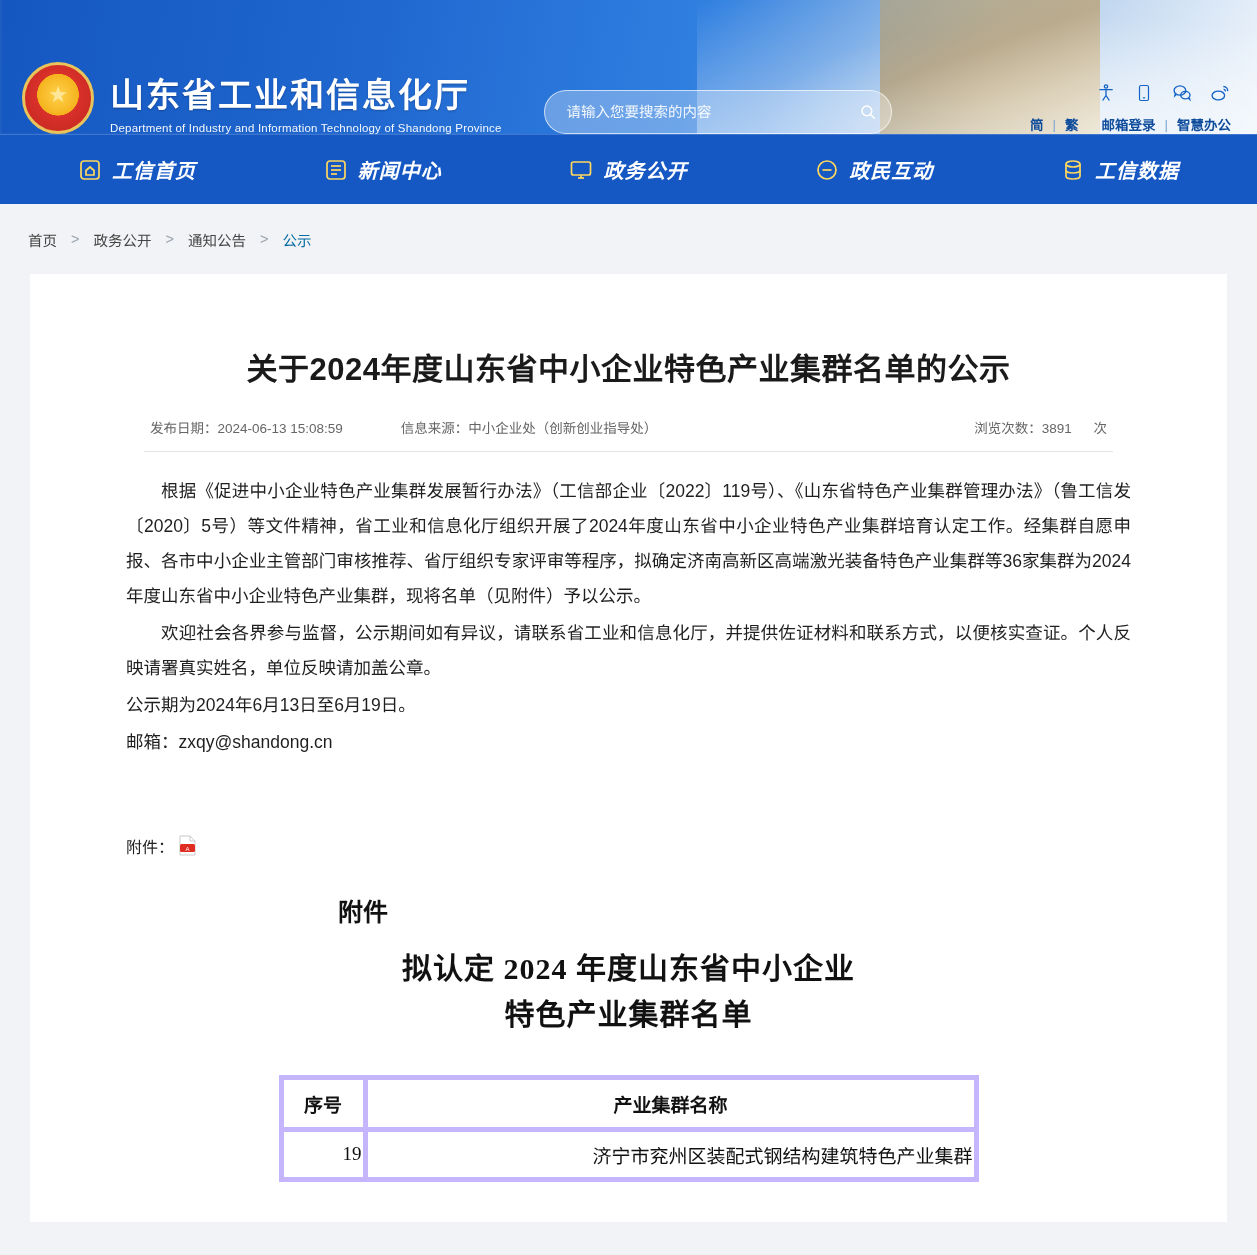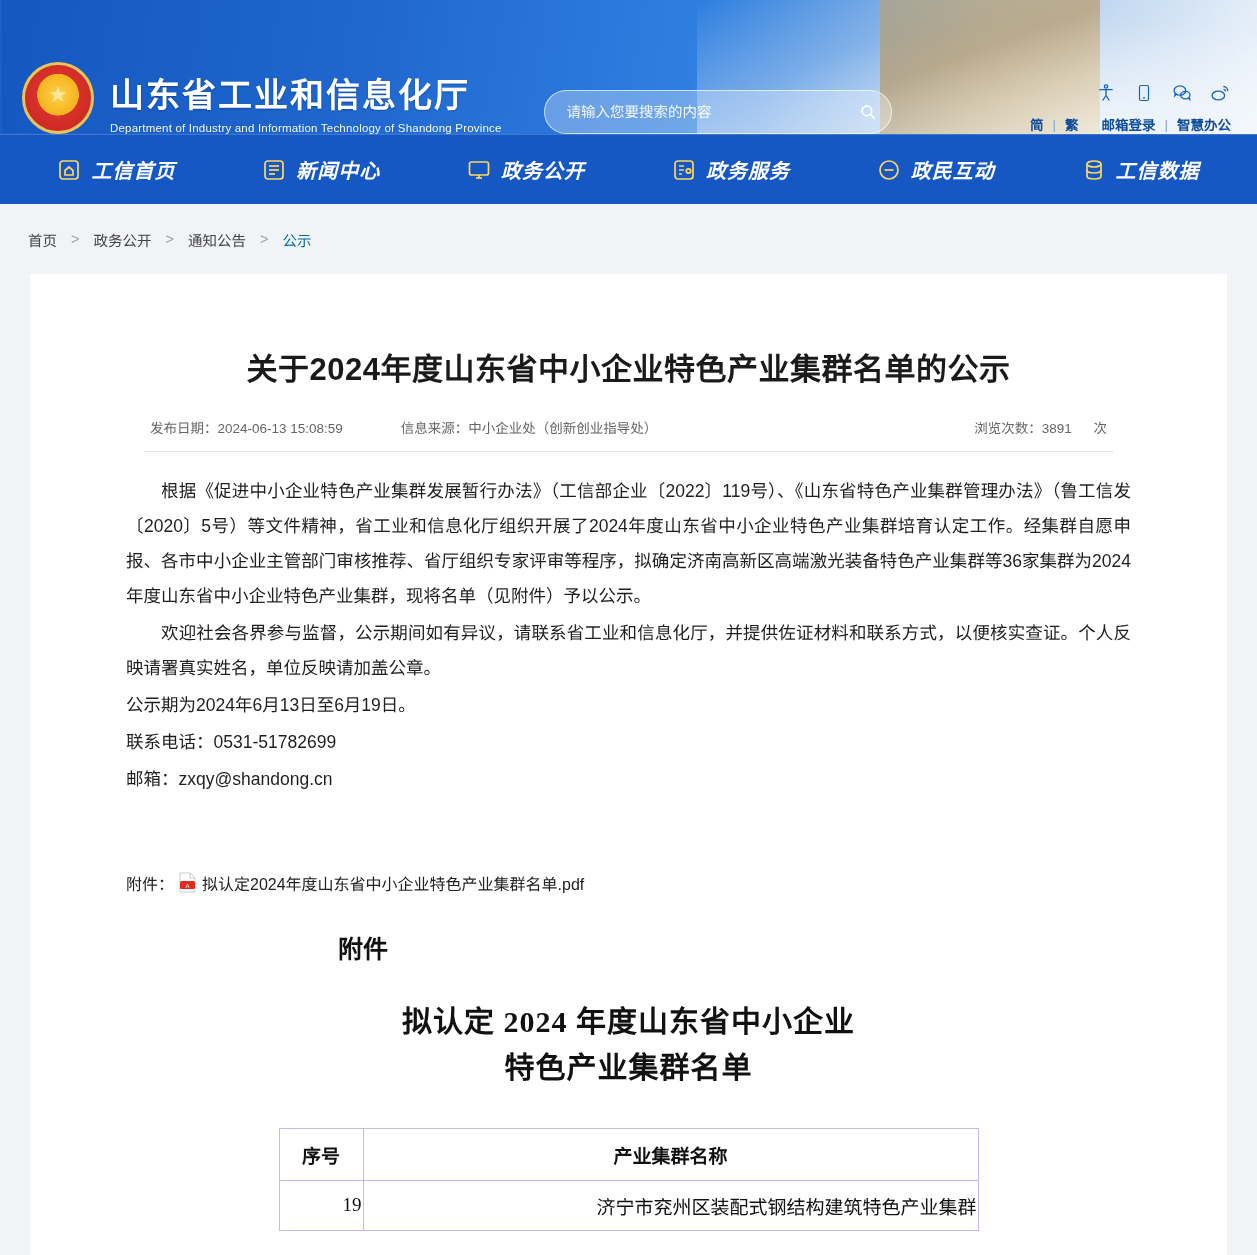--- a/index.html
+++ b/index.html
@@ -179,32 +179,32 @@
   
   .pdf-preview {
     margin: 34px 0 0 0;
     font-family: "Liberation Serif", "DejaVu Serif", serif;
     color: #111;
   }
   .pdf-label {
     font-size: 25px; font-weight: bold; margin-left: 248px;
   }
   .pdf-title {
-    margin-top: 34px;
+    margin-top: 18px;
     text-align: center;
     font-size: 30px; font-weight: bold; line-height: 1.55;
     letter-spacing: 1px;
   }
   .pdf-table {
     margin: 36px auto 0 auto;
     border-collapse: collapse;
     width: 700px;
   }
   .pdf-table th, .pdf-table td {
-    border: 1px solid #c4b5fd;
+    border: 5px solid #c4b5fd;
     text-align: center;
     font-size: 19px;
     font-family: "Liberation Serif", serif;
   }
   .pdf-table th { height: 52px; font-weight: bold; }
   .pdf-table td { height: 50px; text-align: right; }
   .pdf-table .col-no { width: 84px; }
 </style>
 </head>
 <body>
@@ -302,30 +302,20 @@
           <rect x="2.5" y="4" width="19" height="13" rx="2"></rect>
           <line x1="9" y1="20" x2="15" y2="20"></line>
           <line x1="12" y1="17" x2="12" y2="20"></line>
         </svg>
       </span>
       <span>政务公开</span>
     </div>
     <div class="nav-item">
       <span class="nicon">
         <svg width="24" height="24" viewBox="0 0 24 24" fill="none" stroke="#ffd75e" stroke-width="1.7">
-          <rect x="3" y="3" width="18" height="18" rx="3"></rect>
-          <path d="M7 8h5M7 12h5M7 16h3"></path>
-          <circle cx="16.5" cy="13" r="2.2"></circle>
-        </svg>
-      </span>
-      <span>政务服务</span>
-    </div>
-    <div class="nav-item">
-      <span class="nicon">
-        <svg width="24" height="24" viewBox="0 0 24 24" fill="none" stroke="#ffd75e" stroke-width="1.7">
           <circle cx="12" cy="12" r="9"></circle>
           <line x1="7.5" y1="12" x2="16.5" y2="12"></line>
         </svg>
       </span>
       <span>政民互动</span>
     </div>
     <div class="nav-item">
       <span class="nicon">
         <svg width="24" height="24" viewBox="0 0 24 24" fill="none" stroke="#ffd75e" stroke-width="1.7">
           <ellipse cx="12" cy="6" rx="7" ry="3"></ellipse>
@@ -363,35 +353,33 @@
       <span style="margin-left:18px">次</span>
     </span>
   </div>
 
   <div class="divider"></div>
 
   <div class="body">
     <p>根据《促进中小企业特色产业集群发展暂行办法》（工信部企业〔2022〕119号）、《山东省特色产业集群管理办法》（鲁工信发〔2020〕5号）等文件精神，省工业和信息化厅组织开展了2024年度山东省中小企业特色产业集群培育认定工作。经集群自愿申报、各市中小企业主管部门审核推荐、省厅组织专家评审等程序，拟确定济南高新区高端激光装备特色产业集群等36家集群为2024年度山东省中小企业特色产业集群，现将名单（见附件）予以公示。</p>
     <p>欢迎社会各界参与监督，公示期间如有异议，请联系省工业和信息化厅，并提供佐证材料和联系方式，以便核实查证。个人反映请署真实姓名，单位反映请加盖公章。</p>
     <p class="noindent">公示期为2024年6月13日至6月19日。</p>
-    <p class="noindent">联系电话：0531-51782699</p>
     <p class="noindent">邮箱：zxqy@shandong.cn</p>
   </div>
 
   <div class="attach">
     <span>附件：</span>
     <span class="pdf-ico">
       <svg width="17" height="21" viewBox="0 0 17 21">
         <path d="M1 1h10l5 5v14H1z" fill="#ffffff" stroke="#c9c9c9" stroke-width="1"></path>
         <path d="M11 1v5h5" fill="none" stroke="#c9c9c9" stroke-width="1"></path>
         <rect x="1" y="9" width="15" height="8" rx="1.5" fill="#e02b20"></rect>
         <text x="8.5" y="15.6" font-size="6" fill="#ffffff" text-anchor="middle" font-family="Liberation Sans, sans-serif">A</text>
       </svg>
     </span>
-    <span class="attach-name">拟认定2024年度山东省中小企业特色产业集群名单.pdf</span>
   </div>
 
   <div class="pdf-preview">
     <div class="pdf-label">附件</div>
     <div class="pdf-title">
       <div>拟认定 2024 年度山东省中小企业</div>
       <div>特色产业集群名单</div>
     </div>
 
     <table class="pdf-table">

